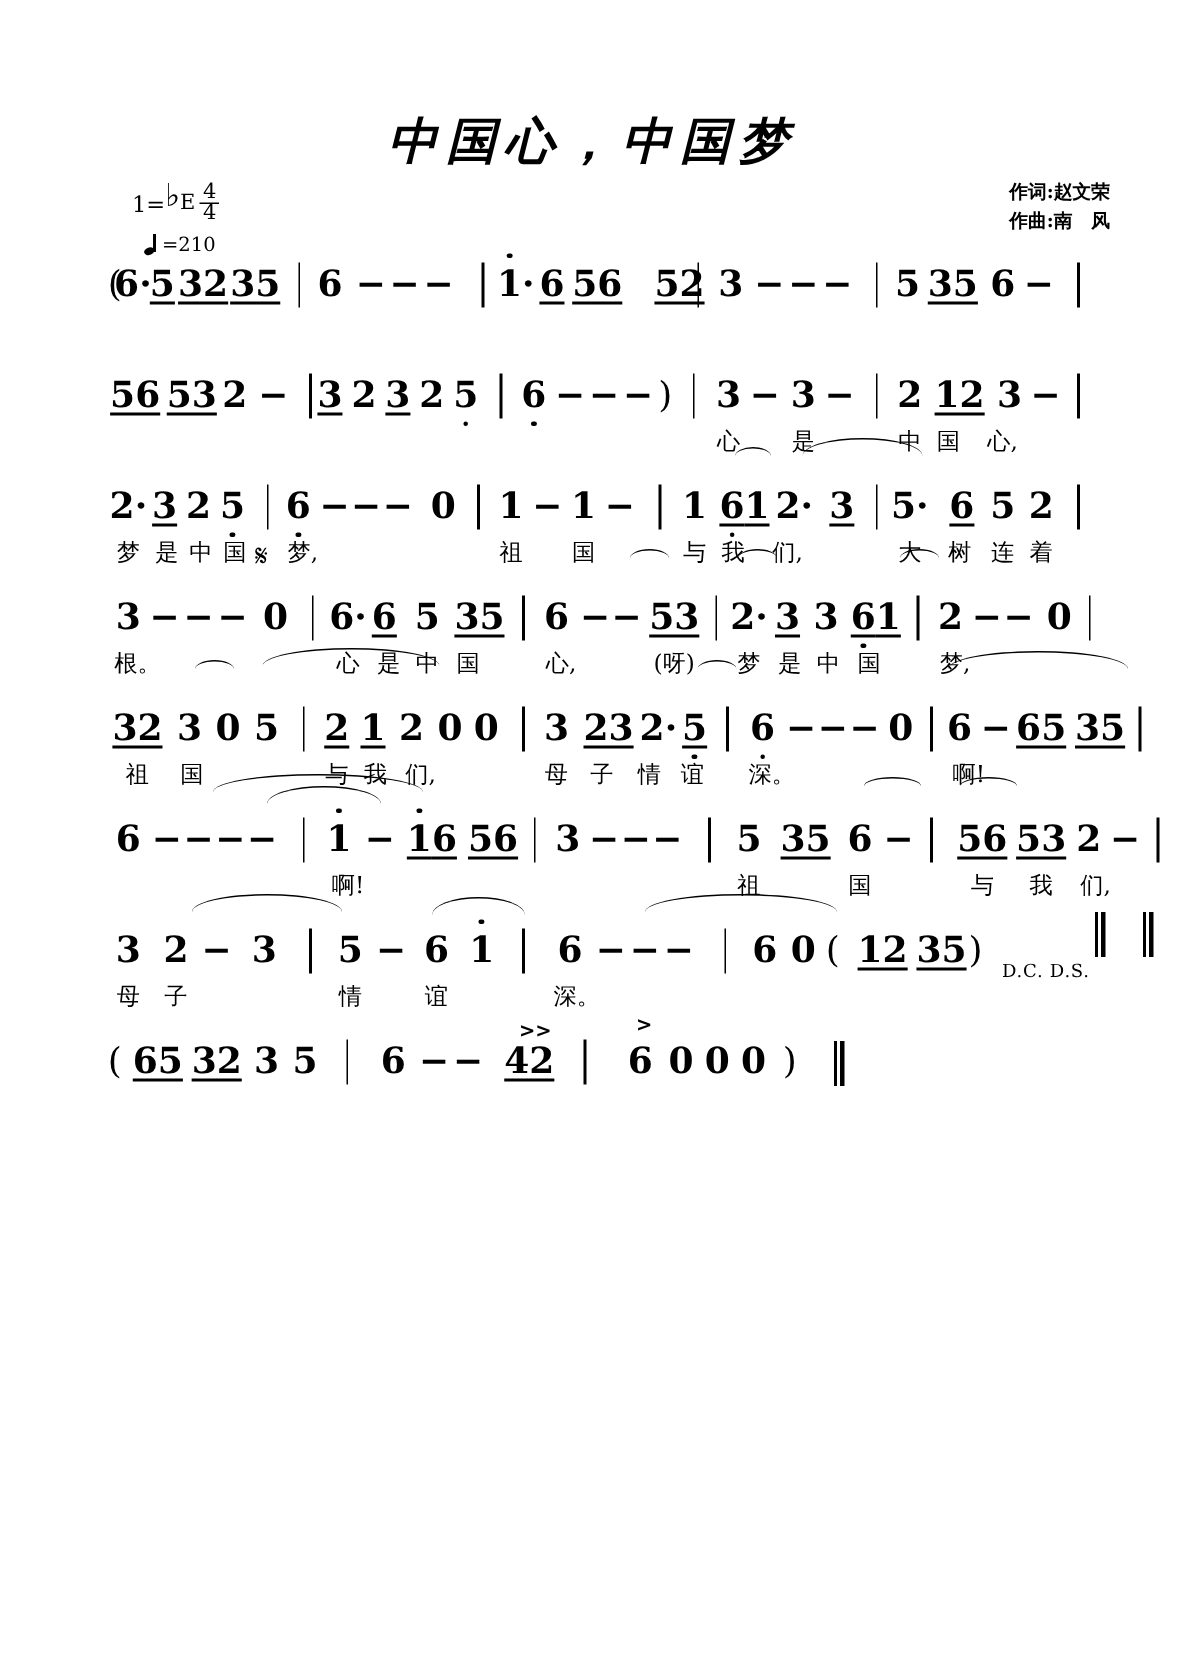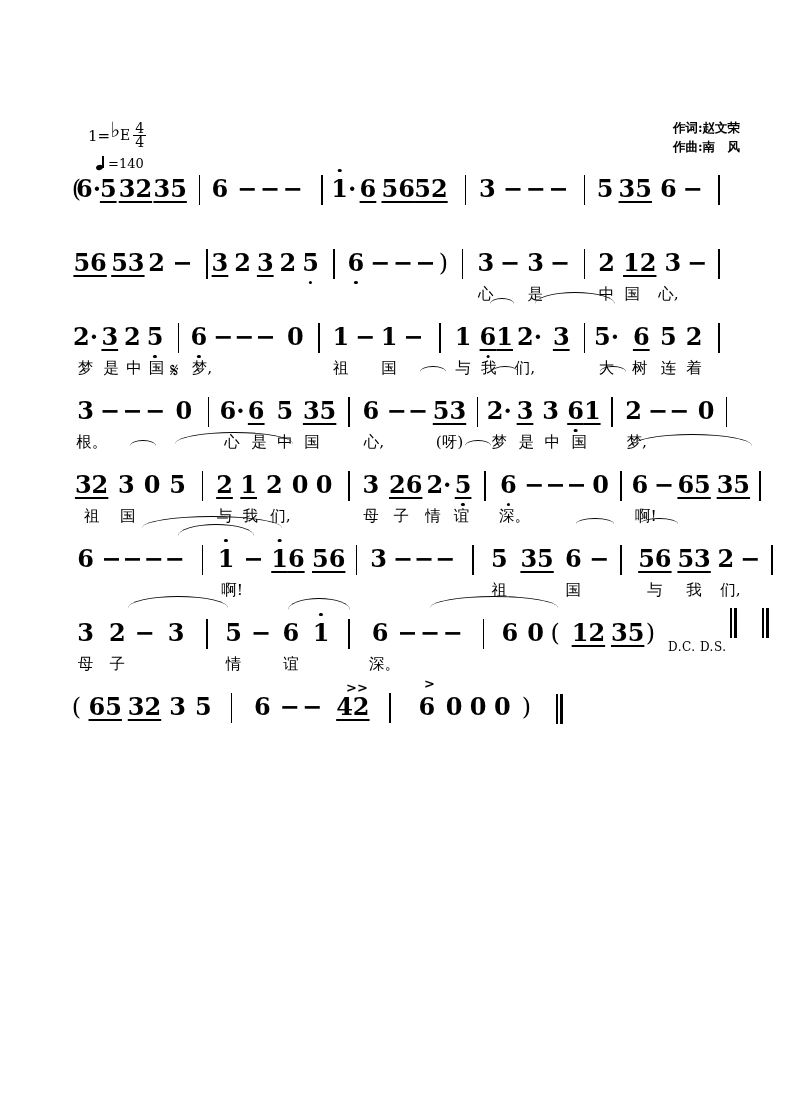--- a/index.html
+++ b/index.html
@@ -181,60 +181,61 @@
     font-family: "DejaVu Serif", serif;
     letter-spacing: 0.5px;
   }
   .paren { font-weight: normal; }
 </style>
 </head>
 <body>
 
 <div class="page">
 
+  <div class="title">中国心，中国梦</div>
 
   <div class="credits">
     <div>作词:赵文荣</div>
     <div>作曲:南　风</div>
   </div>
 
   <div class="keyblock">
     <div class="keyline">
       <span class="eq">1=</span>
       <span class="flat">♭</span>
       <span class="keyname">E</span>
       <span class="timesig">
         <span class="num">4</span>
         <span class="den">4</span>
       </span>
     </div>
     <div class="tempo">
       <span class="quarternote"></span>
-      <span>=140</span>
+      <span>=210</span>
     </div>
   </div>
 
   <div class="score" id="score">
       <div class="row">
         <div class="notes">
           <span class="tk paren" style="left: 4.53px;">(</span>
           <span class="tk" style="left: 16.61px;">6<span style="text-decoration: none;">·</span></span>
           <span class="tk u1" style="left: 36.24px;">5</span>
           <span class="tk u1" style="left: 63.42px;">32</span>
           <span class="tk u1" style="left: 98.15px;">35</span>
           <div class="bar" style="left: 126.84px;"></div>
           <span class="tk" style="left: 147.98px;">6</span>
           <span class="tk" style="left: 175.16px;">−</span>
           <span class="tk" style="left: 197.81px;">−</span>
           <span class="tk" style="left: 220.46px;">−</span>
           <div class="bar" style="left: 249.15px;"></div>
           <span class="tk" style="left: 271.8px;"><span class="dot-hi">1</span><span style="text-decoration: none;">·</span></span>
           <span class="tk u1" style="left: 295.96px;">6</span>
           <span class="tk u1" style="left: 326.16px;">56</span>
-          <span class="tk u1" style="left: 359px;">52</span>
+          <span class="tk u1" style="left: 381px;">52</span>
           <div class="bar" style="left: 392.6px;"></div>
           <span class="tk" style="left: 415.25px;">3</span>
           <span class="tk" style="left: 440.92px;">−</span>
           <span class="tk" style="left: 463.57px;">−</span>
           <span class="tk" style="left: 486.22px;">−</span>
           <div class="bar" style="left: 511.89px;"></div>
           <span class="tk" style="left: 533.03px;">5</span>
           <span class="tk u1" style="left: 563.23px;">35</span>
           <span class="tk" style="left: 596.45px;">6</span>
           <span class="tk" style="left: 620.61px;">−</span>
@@ -377,21 +378,21 @@
           <span class="tk" style="left: 80.03px;">0</span>
           <span class="tk" style="left: 105.7px;">5</span>
           <div class="bar" style="left: 129.86px;"></div>
           <span class="tk u1" style="left: 152.51px;">2</span>
           <span class="tk u1" style="left: 176.67px;">1</span>
           <span class="tk" style="left: 202.34px;">2</span>
           <span class="tk" style="left: 228.01px;">0</span>
           <span class="tk" style="left: 252.17px;">0</span>
           <div class="bar" style="left: 276.33px;"></div>
           <span class="tk" style="left: 298.98px;">3</span>
-          <span class="tk u1" style="left: 333.71px;">26</span>
+          <span class="tk u1" style="left: 333.71px;">23</span>
           <span class="tk" style="left: 366.93px;">2<span style="text-decoration: none;">·</span></span>
           <span class="tk u1" style="left: 391.09px;"><span class="dot-lo">5</span></span>
           <div class="bar" style="left: 412.23px;"></div>
           <span class="tk" style="left: 436.39px;"><span class="dot-lo">6</span></span>
           <span class="tk" style="left: 462.06px;">−</span>
           <span class="tk" style="left: 483.2px;">−</span>
           <span class="tk" style="left: 504.34px;">−</span>
           <span class="tk" style="left: 528.5px;">0</span>
           <div class="bar" style="left: 548.13px;"></div>
           <span class="tk" style="left: 567.76px;">6</span>

